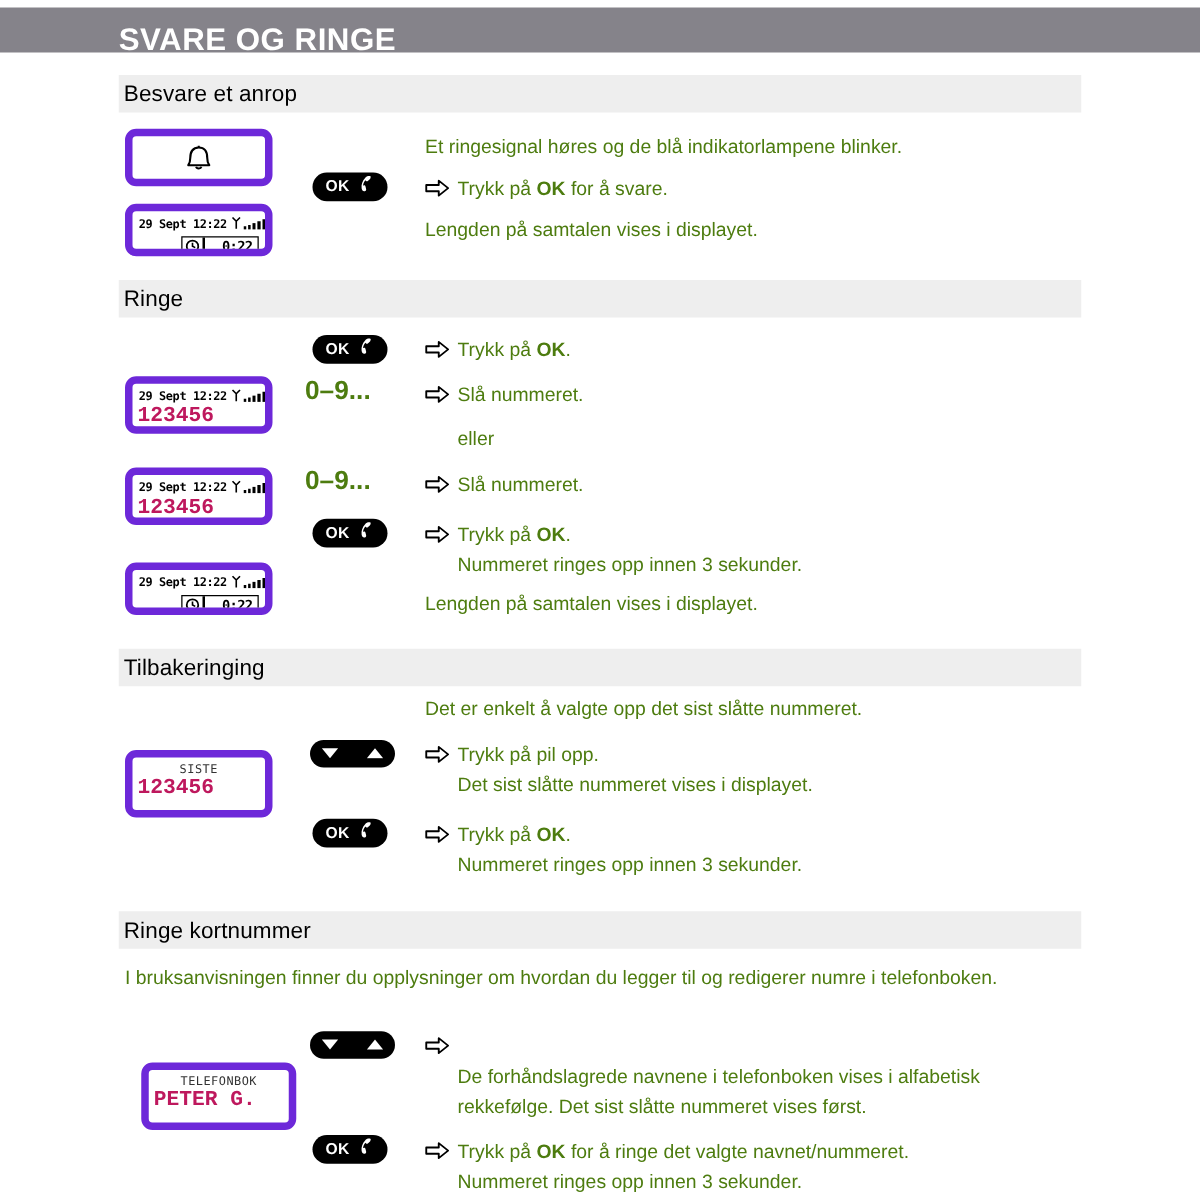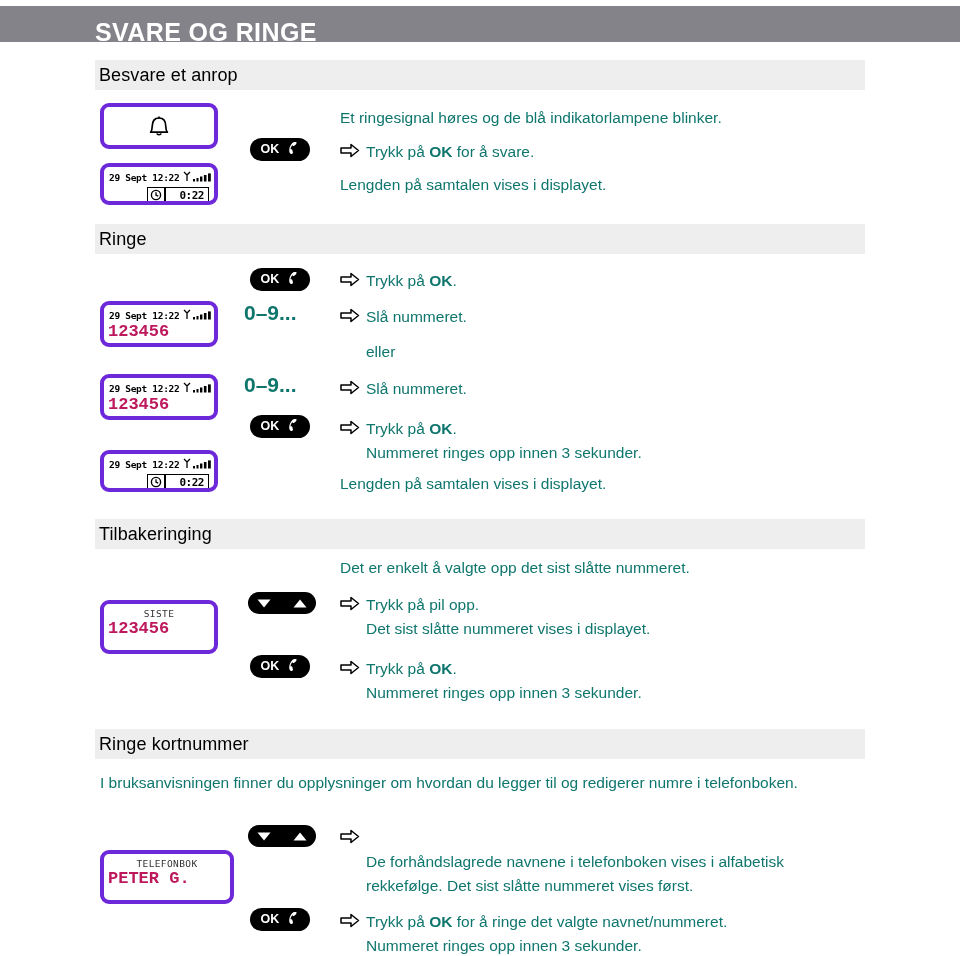--- a/index.html
+++ b/index.html
@@ -39,21 +39,21 @@
     font-size: 18px; font-weight: normal; color:#000;
     padding-left: 4px;
     letter-spacing: 0.1px;
   }
 
   
   .txt {
     position: absolute;
     font-size: 15.5px;
     line-height: 25px;
-    color: #0f766e;
+    color: #4d7c0f;
     white-space: nowrap;
   }
   .txt.wrap { white-space: normal; }
   .b { font-weight: bold; }
 
   
   .arrow {
     position: absolute;
     width: 20px; height: 15px;
   }
@@ -72,21 +72,21 @@
     letter-spacing: 0.2px; line-height: 1;
   }
   .pill-ok .handset { display:block; }
   .pill-arrows { width: 68px; height: 22px; justify-content: space-between; padding: 0 9px; }
   .pill-arrows .tri { display:block; }
 
   
   .lcd {
     position: absolute;
     background: #ffffff;
-    border: 4px solid #6d28d9;
+    border: 6px solid #6d28d9;
     border-radius: 9px;
     overflow: hidden;
   }
   .lcd-row {
     display: flex; align-items: center;
     font-family: "DejaVu Sans Mono", monospace;
   }
   .lcd-status {
     font-size: 9.5px;
     font-weight: bold;
@@ -368,21 +368,21 @@
   </div>
   <div class="txt" style="left:366px; top:656px;"><span>Trykk på </span><span class="b">OK</span><span>.</span></div>
   <div class="txt" style="left:366px; top:680px;">Nummeret ringes opp innen 3 sekunder.</div>
 
   <div class="band" style="top:729px;">
     <span class="band-label">Ringe kortnummer</span>
   </div>
 
   <div class="txt wrap" style="left:100px; top:771px; width:700px; line-height:24px;">I bruksanvisningen finner du opplysninger om hvordan du legger til og redigerer numre i telefonboken.</div>
 
-  <div class="lcd" style="left:100px; top:850px; width:134px; height:54px;">
+  <div class="lcd" style="left:113px; top:850px; width:124px; height:54px;">
     <div class="lcd-caption" style="padding-top:4px;">TELEFONBOK</div>
     <div class="lcd-bignum" style="padding-top:1px;">PETER G.</div>
   </div>
 
   <div class="pill pill-arrows" style="left:248px; top:825px;">
     <span class="tri">
       <svg width="14" height="9" viewBox="0 0 14 9">
           <path d="M0.5 0.5 L13.5 0.5 L7 8.5 Z" fill="#fff"></path>
         </svg>
     </span>

